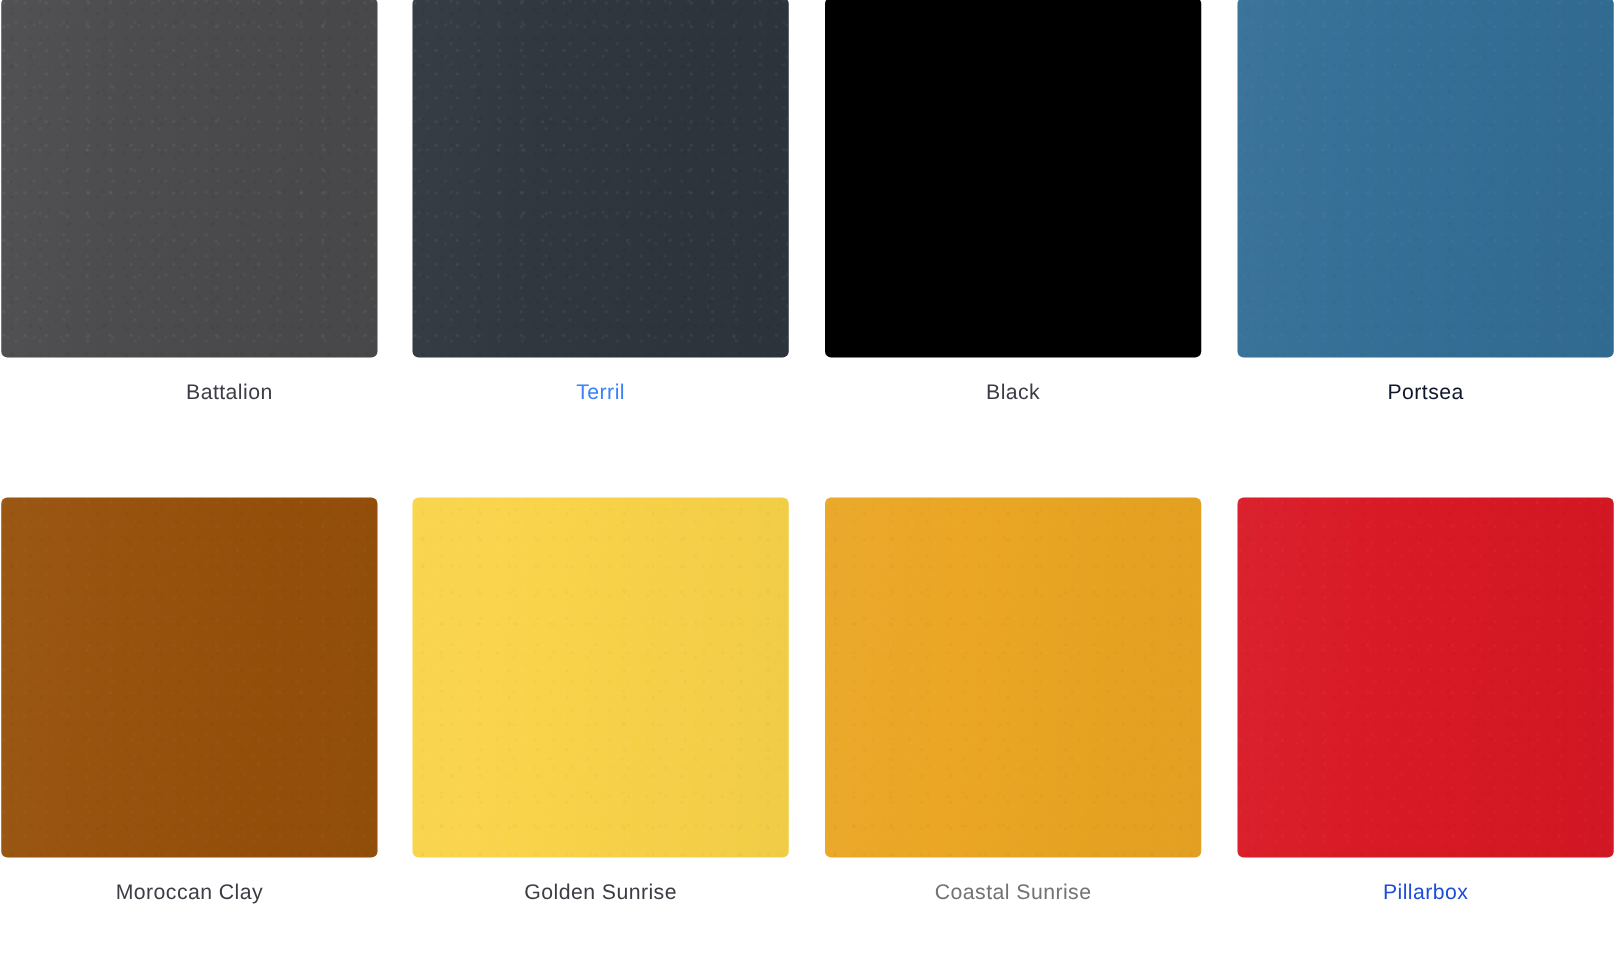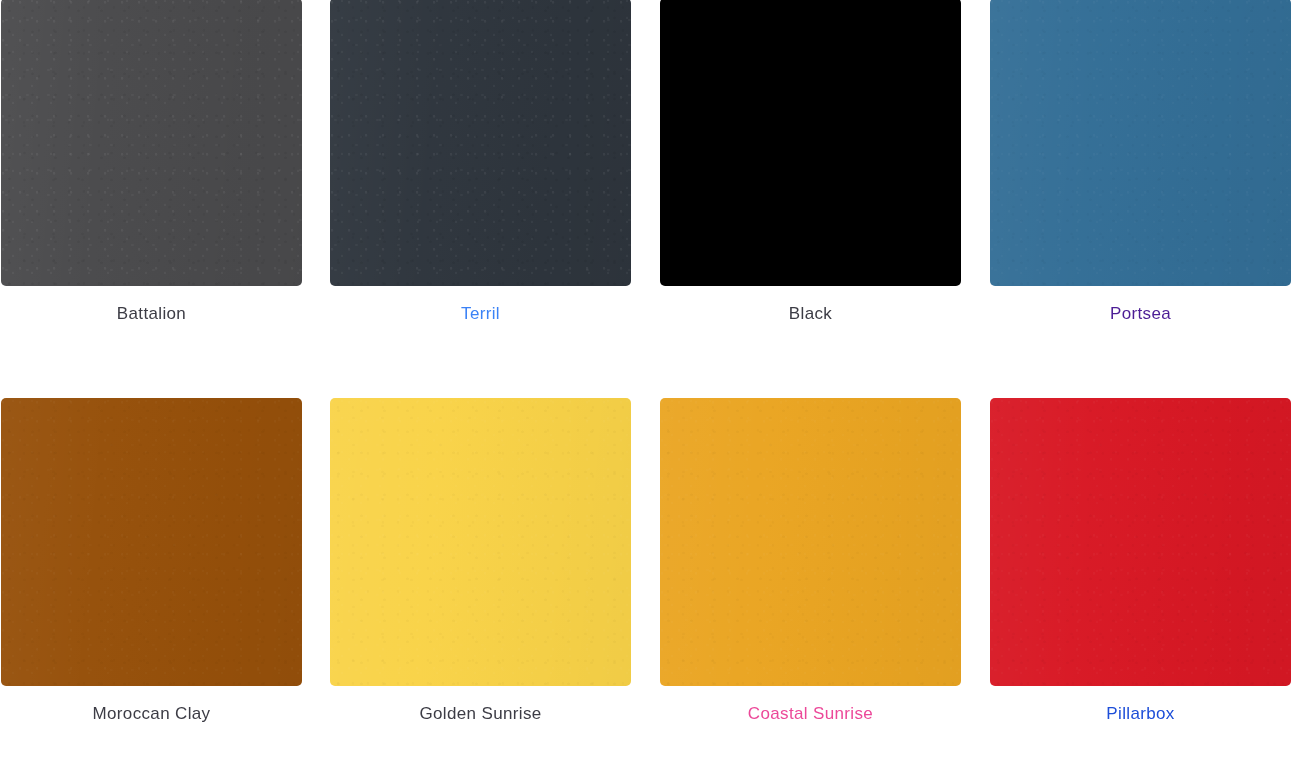--- a/index.html
+++ b/index.html
@@ -95,51 +95,51 @@
   .row-1 { top: -2px;  }
   .row-2 { top: 398px; }
 </style>
 </head>
 <body style="background: rgb(255, 255, 255);">
 
 <main id="palette-grid">
 
   <div class="swatch-cell row-1 col-1">
     <div class="swatch-chip grain sheen" style="background-color: rgb(74, 74, 76);"></div>
-    <div class="swatch-label" style="color: rgb(60, 60, 69);">Battalion</div>
+    <div class="swatch-label" style="color: rgb(60, 60, 69); padding-left: 32px;">Battalion</div>
   </div>
 
   <div class="swatch-cell row-1 col-2">
     <div class="swatch-chip grain sheen" style="background-color: rgb(46, 53, 61);"></div>
     <div class="swatch-label" style="color: #3b82f6;">Terril</div>
   </div>
 
   <div class="swatch-cell row-1 col-3">
     <div class="swatch-chip" style="background-color: rgb(0, 0, 0);"></div>
     <div class="swatch-label" style="color: rgb(60, 60, 69);">Black</div>
   </div>
 
   <div class="swatch-cell row-1 col-4">
     <div class="swatch-chip grain-soft grain sheen" style="background-color: rgb(51, 110, 150);"></div>
-    <div class="swatch-label" style="color: #4c1d95;">Portsea</div>
+    <div class="swatch-label" style="color: #0f172a;">Portsea</div>
   </div>
 
   <div class="swatch-cell row-2 col-1">
     <div class="swatch-chip grain-soft grain sheen" style="background-color: rgb(150, 80, 10);"></div>
     <div class="swatch-label" style="color: rgb(60, 60, 69);">Moroccan Clay</div>
   </div>
 
   <div class="swatch-cell row-2 col-2">
     <div class="swatch-chip grain-soft grain sheen" style="background-color: rgb(249, 211, 72);"></div>
     <div class="swatch-label" style="color: rgb(60, 60, 69);">Golden Sunrise</div>
   </div>
 
   <div class="swatch-cell row-2 col-3">
     <div class="swatch-chip grain-soft grain sheen" style="background-color: rgb(234, 165, 34);"></div>
-    <div class="swatch-label" style="color: #ec4899;">Coastal Sunrise</div>
+    <div class="swatch-label" style="color: #737373;">Coastal Sunrise</div>
   </div>
 
   <div class="swatch-cell row-2 col-4">
     <div class="swatch-chip grain-soft grain sheen" style="background-color: rgb(216, 24, 36);"></div>
     <div class="swatch-label" style="color: #1d4ed8;">Pillarbox</div>
   </div>
 
 </main>
 
 </body></html>

